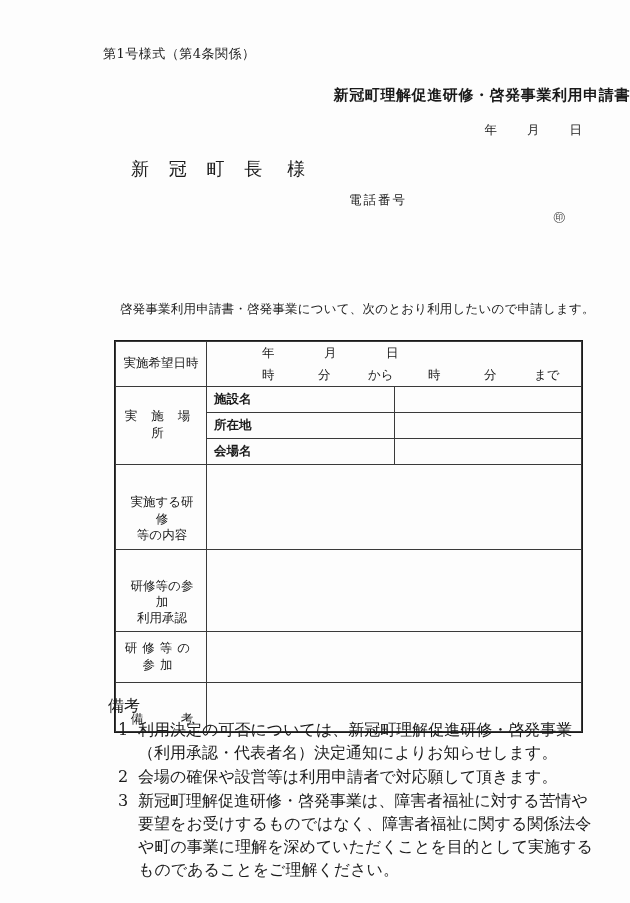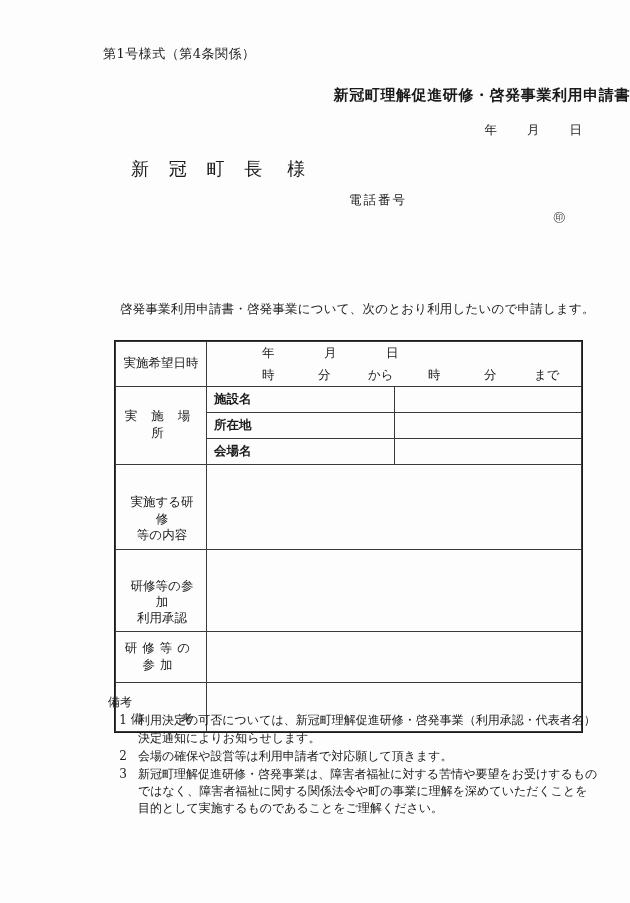--- a/index.html
+++ b/index.html
@@ -181,21 +181,21 @@
   .h-people    { height: 52px; }
   .h-cost      { height: 50px; }
   .h-remarks   { height: 48px; }
 
   
   .notes {
     position: absolute;
     left: 108px;
     top: 694px;
     width: 490px;
-    font-size: 12px;
+    font-size: 16px;
     line-height: 1.45;
   }
   .notes-title {
     margin-bottom: 1px;
   }
   .note-item {
     display: flex;
     align-items: flex-start;
     margin-bottom: 0.5px;
   }

